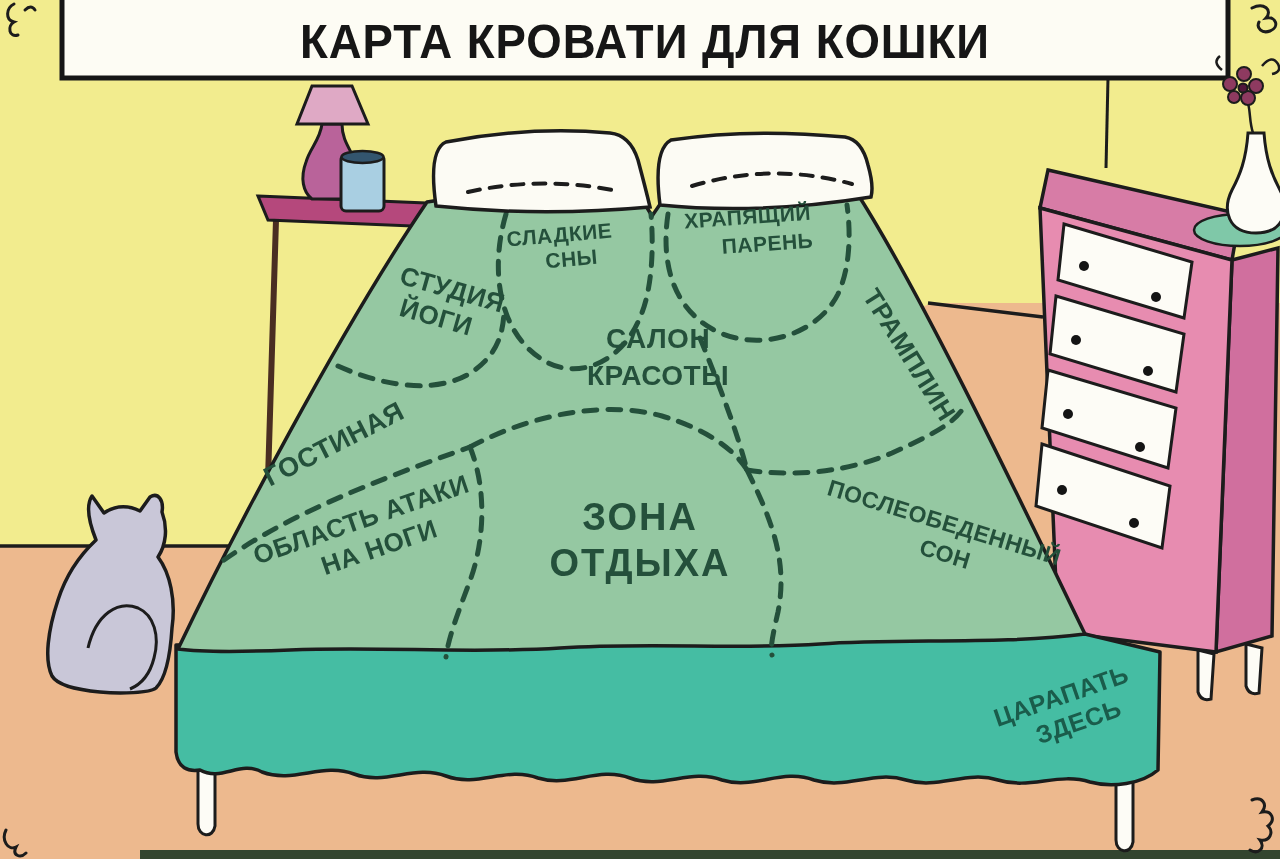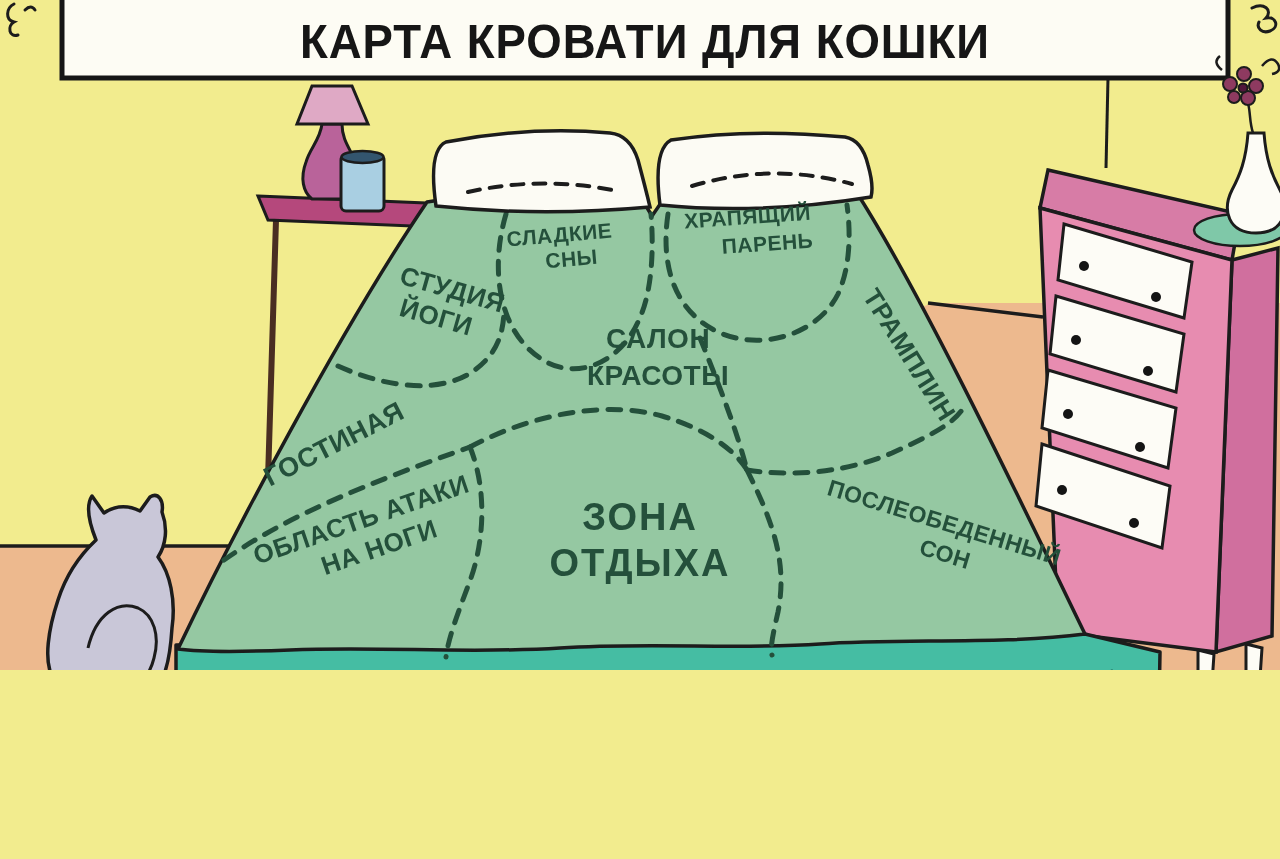--- a/index.html
+++ b/index.html
@@ -1,16 +1,16 @@
 <!DOCTYPE html>
 <html><head>
 <meta charset="utf-8">
 <style>
   html,body{margin:0;padding:0;background:#f2ec8e;}
-  .scene{position:relative;width:1280px;height:670px;overflow:hidden;
+  .scene{position:relative;width:1280px;height:859px;overflow:hidden;
          font-family:"Liberation Sans", sans-serif;}
   svg{display:block;}
   text{font-family:"Liberation Sans", sans-serif;font-weight:bold;}
   .zone-label{letter-spacing:.5px;}
 </style>
 </head>
 <body>
 
 <div class="scene">
 <svg width="1280" height="859" viewBox="0 0 1280 859">

